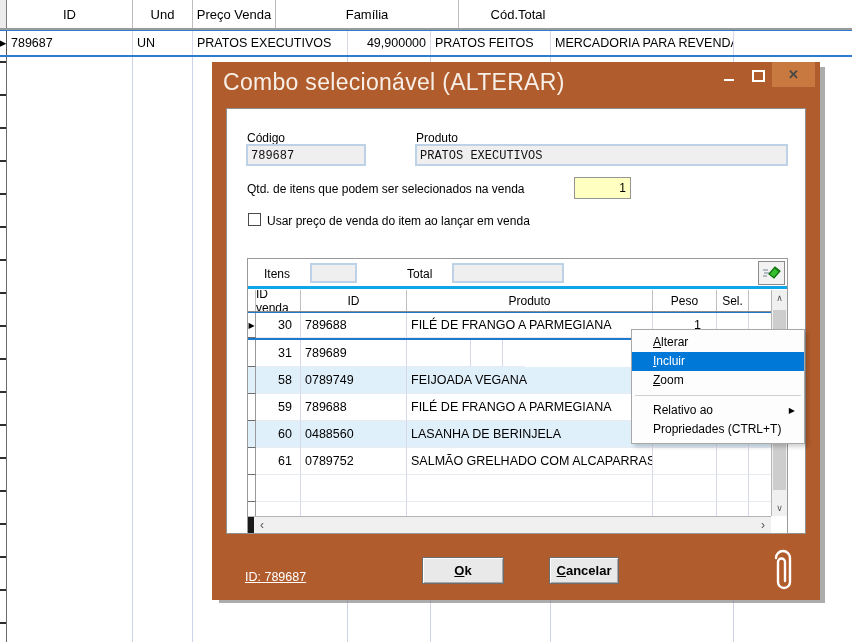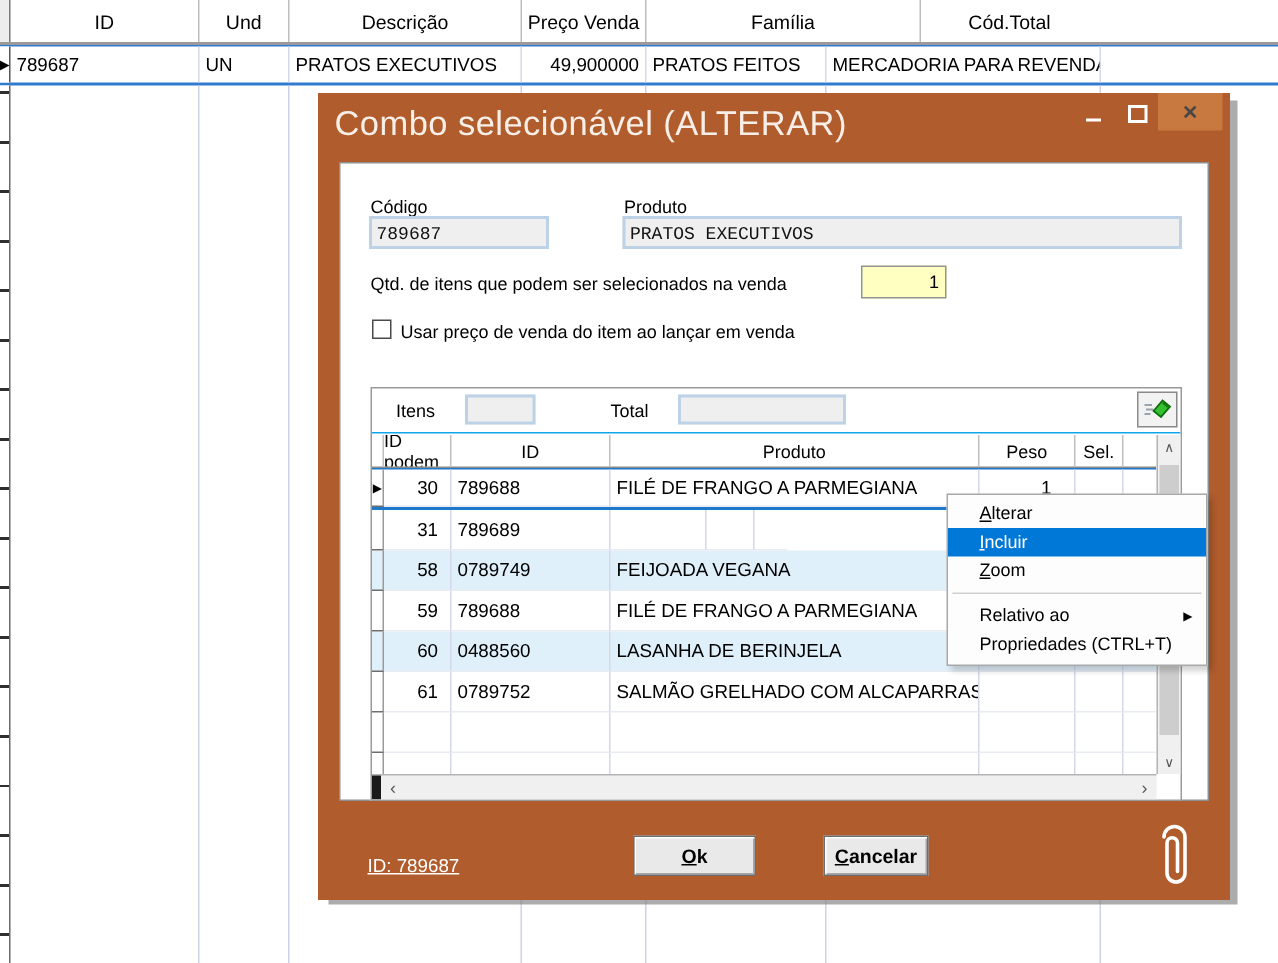--- a/index.html
+++ b/index.html
@@ -45,21 +45,21 @@
          overflow:hidden;white-space:nowrap;}
   input.sunken{outline:none;}
   .qtd-field{position:absolute;background:#ffffc2;border:1px solid #949494;box-sizing:border-box;
          font-size:12px;text-align:right;padding:0 4px;outline:none;}
   .checkbox{position:absolute;width:13px;height:13px;background:#fff;border:1px solid #4a4a4a;
          box-sizing:border-box;}
 
   
   .grid-box{position:absolute;left:20px;top:149px;width:541px;height:276px;
             border:1px solid #9a9a9a;box-sizing:border-box;background:#fff;overflow:hidden;}
-  .grid-toolbar{position:relative;height:30px;border-bottom:1px solid #0ea5e9;box-sizing:border-box;}
+  .grid-toolbar{position:relative;height:30px;border-bottom:3px solid #0ea5e9;box-sizing:border-box;}
   .grid-toolbar .lbl{top:8px;}
   .tool-btn{position:absolute;right:2px;top:2px;width:27px;height:24px;background:#f2f2f2;
             border:1px solid #8a8a8a;box-sizing:border-box;display:flex;align-items:center;justify-content:center;}
   .grid-main{position:absolute;left:0;top:31px;right:16px;bottom:17px;overflow:hidden;}
   .grow{display:flex;height:27px;box-sizing:border-box;background:#fff;}
   .grow .c{border-right:1px solid #d4d8ea;border-bottom:1px solid #e8ebf2;box-sizing:border-box;
            font-size:12.5px;display:flex;align-items:center;overflow:hidden;white-space:nowrap;}
   .grow .gut{border-right:1px solid #9a9a9a;border-bottom:1px solid #6e6e6e;justify-content:center;font-size:8px;}
   .ghead{display:flex;height:22px;border-bottom:1px solid #8a8a8a;box-sizing:border-box;background:#fff;}
   .ghead .c{border-right:1px solid #bfbfbf;box-sizing:border-box;font-size:12px;
@@ -103,21 +103,20 @@
 </style>
 </head>
 <body>
 
 <div class="screen">
 
   <div class="bg-header">
     <div class="hcell gut" style="width:7px"></div>
     <div class="hcell" style="width:126px">ID</div>
     <div class="hcell" style="width:60px">Und</div>
-    <div class="hcell" style="width:155px">Descrição</div>
     <div class="hcell" style="width:83px">Preço Venda</div>
     <div class="hcell" style="width:183px">Família</div>
     <div class="hcell" style="width:118px;border-right:none">Cód.Total</div>
   </div>
 
   <div class="bg-row">
     <div class="cell gut" style="width:7px">▶</div>
     <div class="cell" style="width:126px">789687</div>
     <div class="cell" style="width:60px">UN</div>
     <div class="cell" style="width:155px">PRATOS EXECUTIVOS</div>
@@ -176,21 +175,21 @@
               <line x1="1" y1="11" x2="5" y2="11" stroke="#9aa4ae" stroke-width="1.4"></line>
               <polygon points="7,9 13,2 18,6 12,13" fill="#35c02f" stroke="#0c6d0a" stroke-width="1.2"></polygon>
               <line x1="13" y1="3.5" x2="16.5" y2="6.5" stroke="#0c6d0a" stroke-width="1"></line>
             </svg>
           </div>
         </div>
 
         <div class="grid-main">
           <div class="ghead">
             <div class="c" style="width:8px"></div>
-            <div class="c" style="width:45px">ID podem</div>
+            <div class="c" style="width:45px">ID venda</div>
             <div class="c" style="width:106px">ID</div>
             <div class="c" style="width:246px">Produto</div>
             <div class="c" style="width:64px">Peso</div>
             <div class="c" style="width:32px">Sel.</div>
             <div class="c" style="width:22px;border-right:none"></div>
           </div>
 
           <div class="grow sel">
             <div class="c gut" style="width:8px">▶</div>
             <div class="c num" style="width:45px">30</div>

